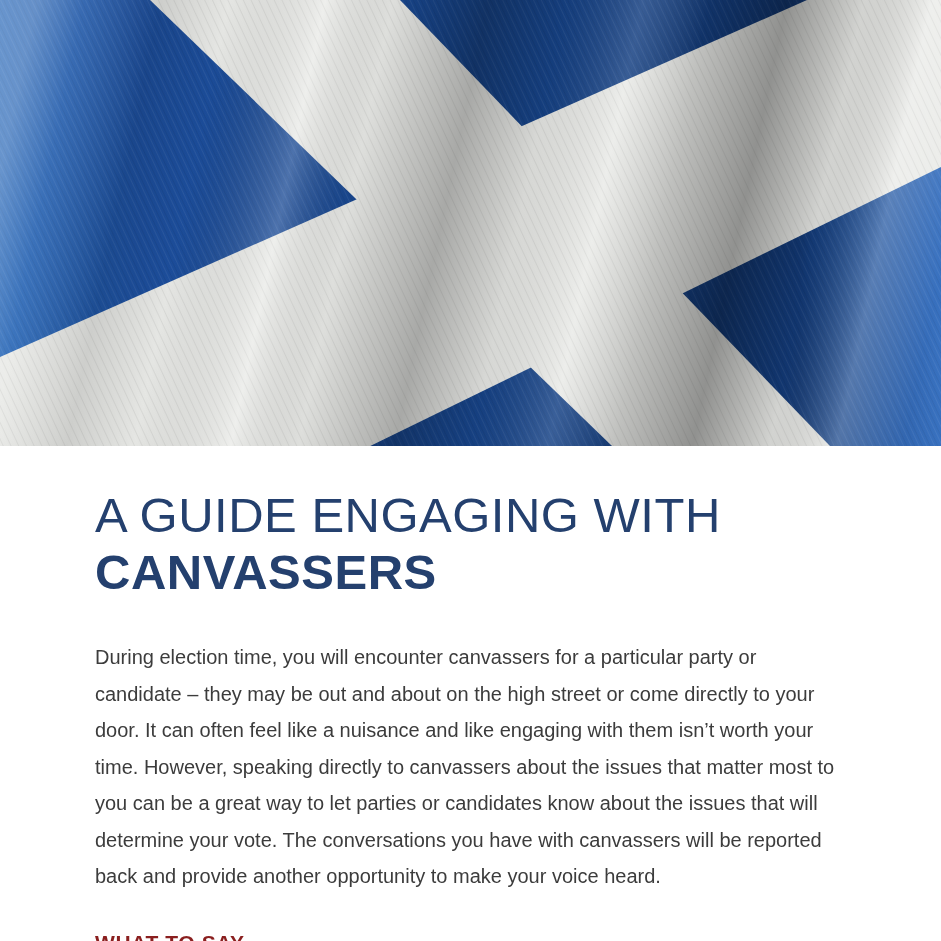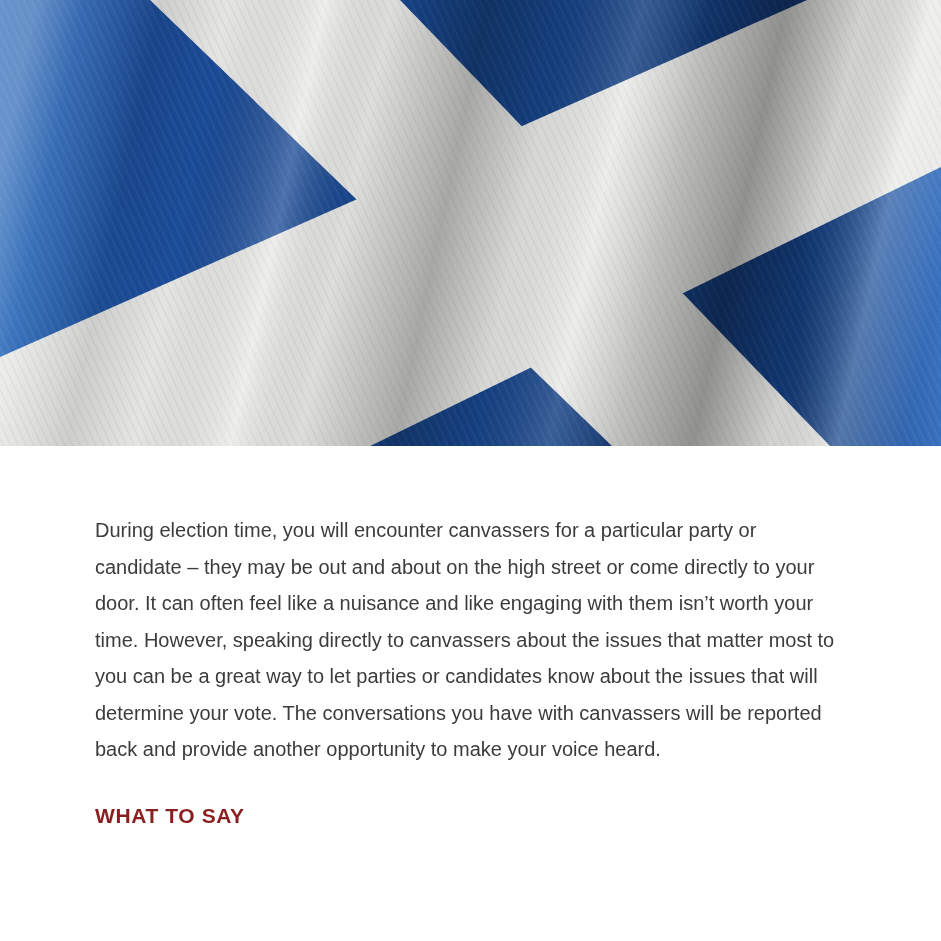--- a/index.html
+++ b/index.html
@@ -32,21 +32,21 @@
     font-size: 49px;
     line-height: 57px;
     font-weight: 400;
     letter-spacing: 0.5px;
   }
   h1.title .title-line2 {
     display: block;
     font-weight: 700;
   }
   p.intro {
-    margin-top: 25px;
+    margin-top: 38px;
     width: 748px;
     color: #3c3c3c;
     font-size: 20px;
     line-height: 36.5px;
     font-weight: 400;
   }
   h2.section-heading {
     margin-top: 36px;
     color: #8a1f1f;
     font-size: 21px;
@@ -98,19 +98,23 @@
 
       <polygon points="807,0 941,0 941,167 0,627 0,446 0,357" fill="#e9eae7"></polygon>
 
       <rect x="0" y="0" width="941" height="446" fill="url(#threads)"></rect>
 
       <rect x="0" y="0" width="941" height="446" fill="url(#folds)"></rect>
     </svg>
   </div>
 
   <main class="content">
+    <h1 class="title">
+      <span class="title-line1">A GUIDE ENGAGING WITH</span>
+      <span class="title-line2">CANVASSERS</span>
+    </h1>
 
     <p class="intro">During election time, you will encounter canvassers for a particular party or candidate – they may be out and about on the high street or come directly to your door. It can often feel like a nuisance and like engaging with them isn’t worth your time. However, speaking directly to canvassers about the issues that matter most to you can be a great way to let parties or candidates know about the issues that will determine your vote. The conversations you have with canvassers will be reported back and provide another opportunity to make your voice heard.</p>
 
     <h2 class="section-heading">WHAT TO SAY</h2>
   </main>
 
 </div>
 
 </body></html>

